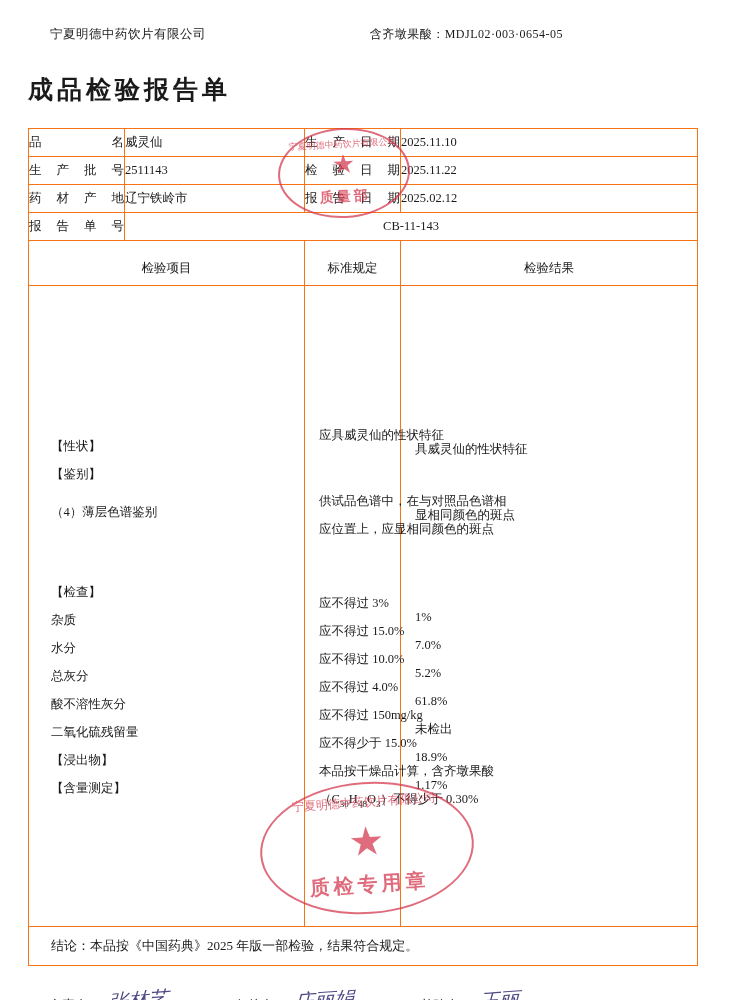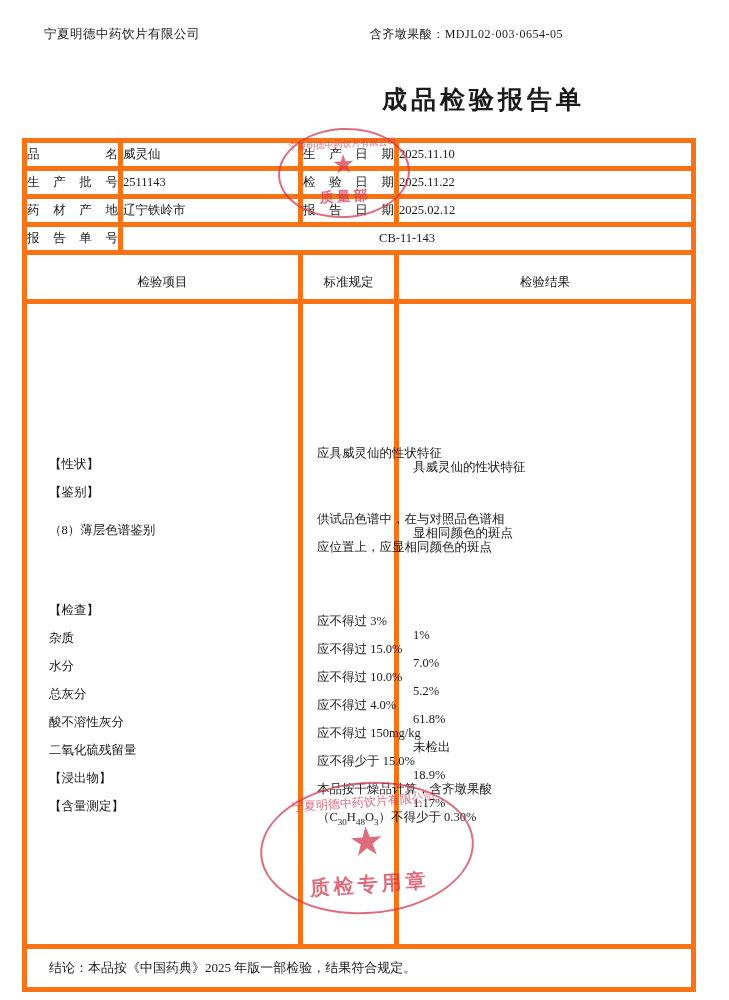--- a/index.html
+++ b/index.html
@@ -13,53 +13,53 @@
     font-family: "Liberation Serif", "DejaVu Serif", serif;
     color: #1a1a1a;
     position: relative;
     overflow: hidden;
   }
   .page {
     position: relative;
     width: 615px;
     height: 1000px;
     box-sizing: border-box;
-    padding: 26px 30px 0 22px;
+    padding: 26px 30px 0 28px;
   }
   
   .doc-header {
     display: flex;
     justify-content: space-between;
     align-items: baseline;
     font-size: 12.5px;
     letter-spacing: .5px;
     padding: 0 22px 0 22px;
   }
   .doc-header .company {
     font-size: 12.5px;
   }
   .doc-header .docnum {
     font-size: 12px;
   }
   .title {
-    text-align: right;
+    text-align: left;
     font-size: 25px;
     font-weight: bold;
     letter-spacing: 4px;
-    margin: 40px 0 22px 0;
+    margin: 30px 0 22px 0;
   }
   
   table.report {
     width: 100%;
     border-collapse: collapse;
     table-layout: fixed;
     font-size: 12.5px;
   }
   table.report td {
-    border: 5px solid #f97316;
+    border: 1px solid #f97316;
     padding: 0;
     vertical-align: middle;
   }
   .lbl {
     text-align: justify;
     text-align-last: justify;
     padding: 6px 22px 6px 22px;
     white-space: nowrap;
   }
   .val {
@@ -236,21 +236,21 @@
         <td class="ch">标准规定</td>
         <td class="ch">检验结果</td>
       </tr>
 
       <tr>
         <td class="body-cell" colspan="2">
           <div class="items">
             <div class="item">【性状】</div>
             <div class="item">【鉴别】</div>
             <div class="spacer-sm"></div>
-            <div class="item">（8）薄层色谱鉴别</div>
+            <div class="item">（4）薄层色谱鉴别</div>
             <div class="spacer-lg"></div>
             <div class="spacer-md"></div>
             <div class="item">【检查】</div>
             <div class="item">杂质</div>
             <div class="item">水分</div>
             <div class="item">总灰分</div>
             <div class="item">酸不溶性灰分</div>
             <div class="item">二氧化硫残留量</div>
             <div class="item">【浸出物】</div>
             <div class="item">【含量测定】</div>

